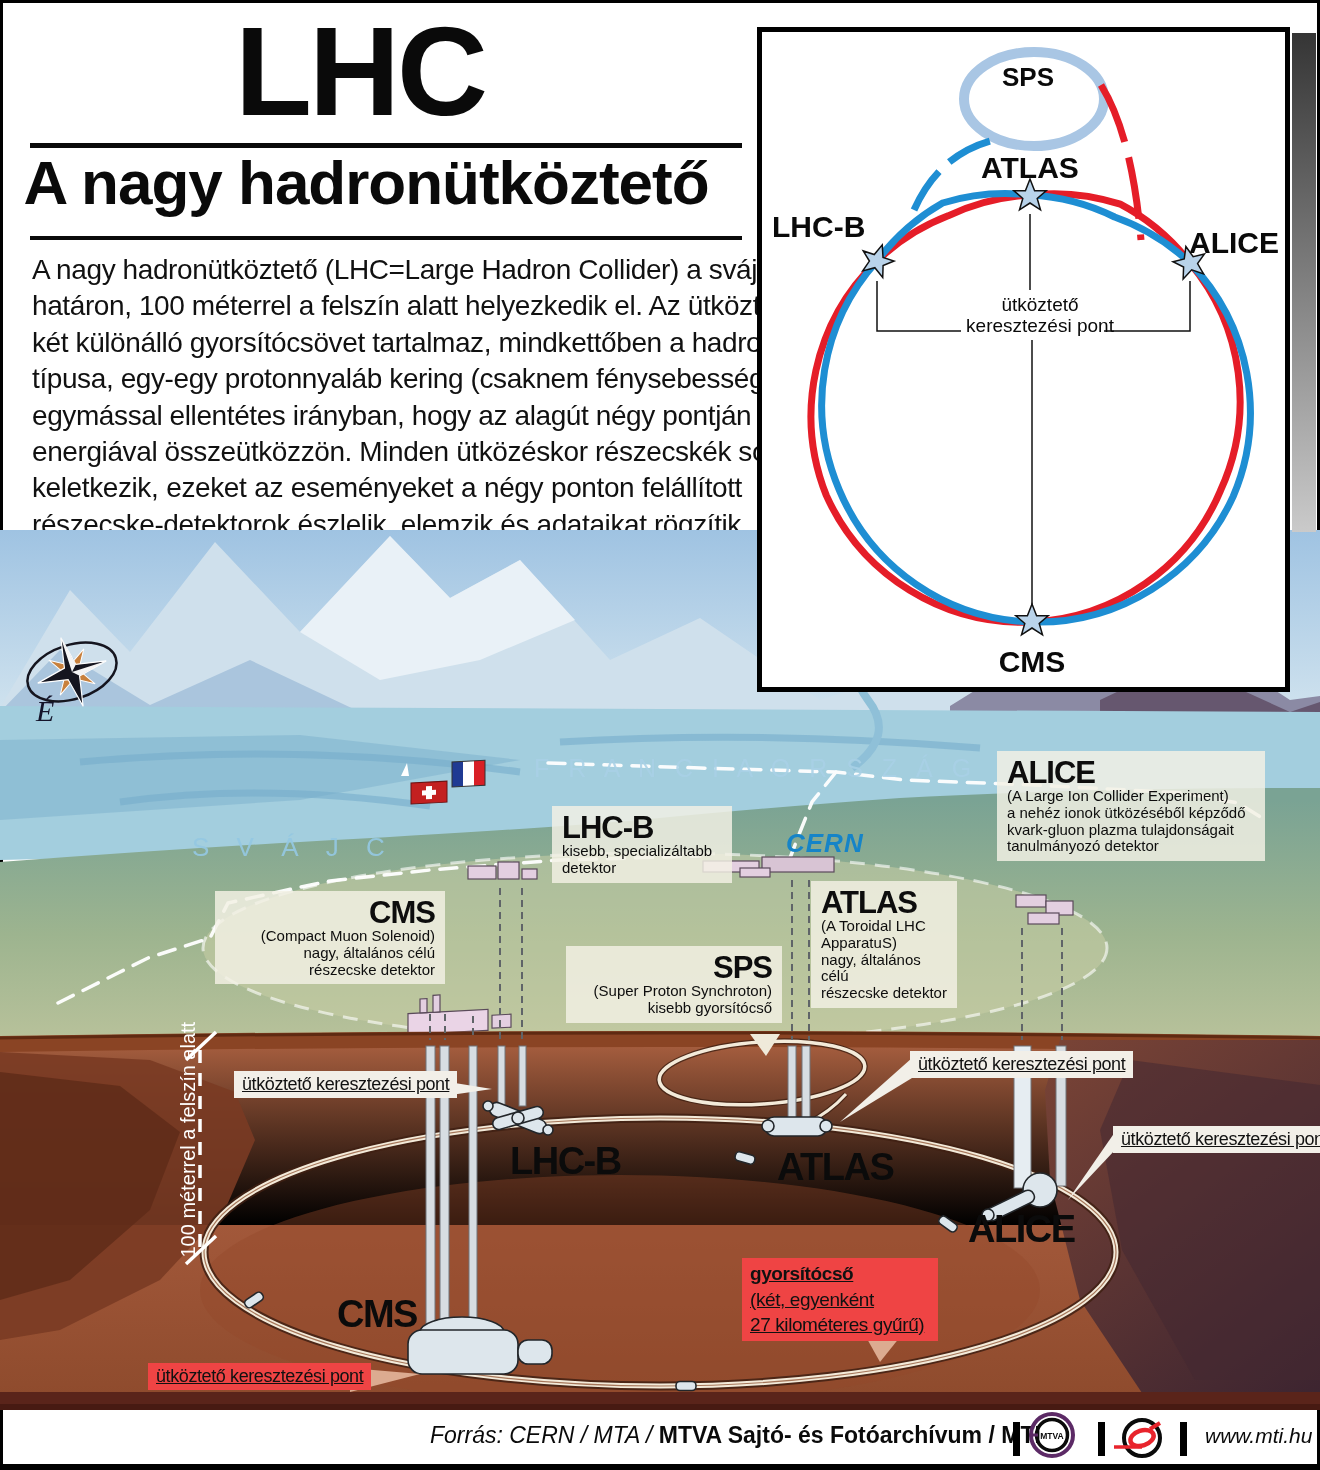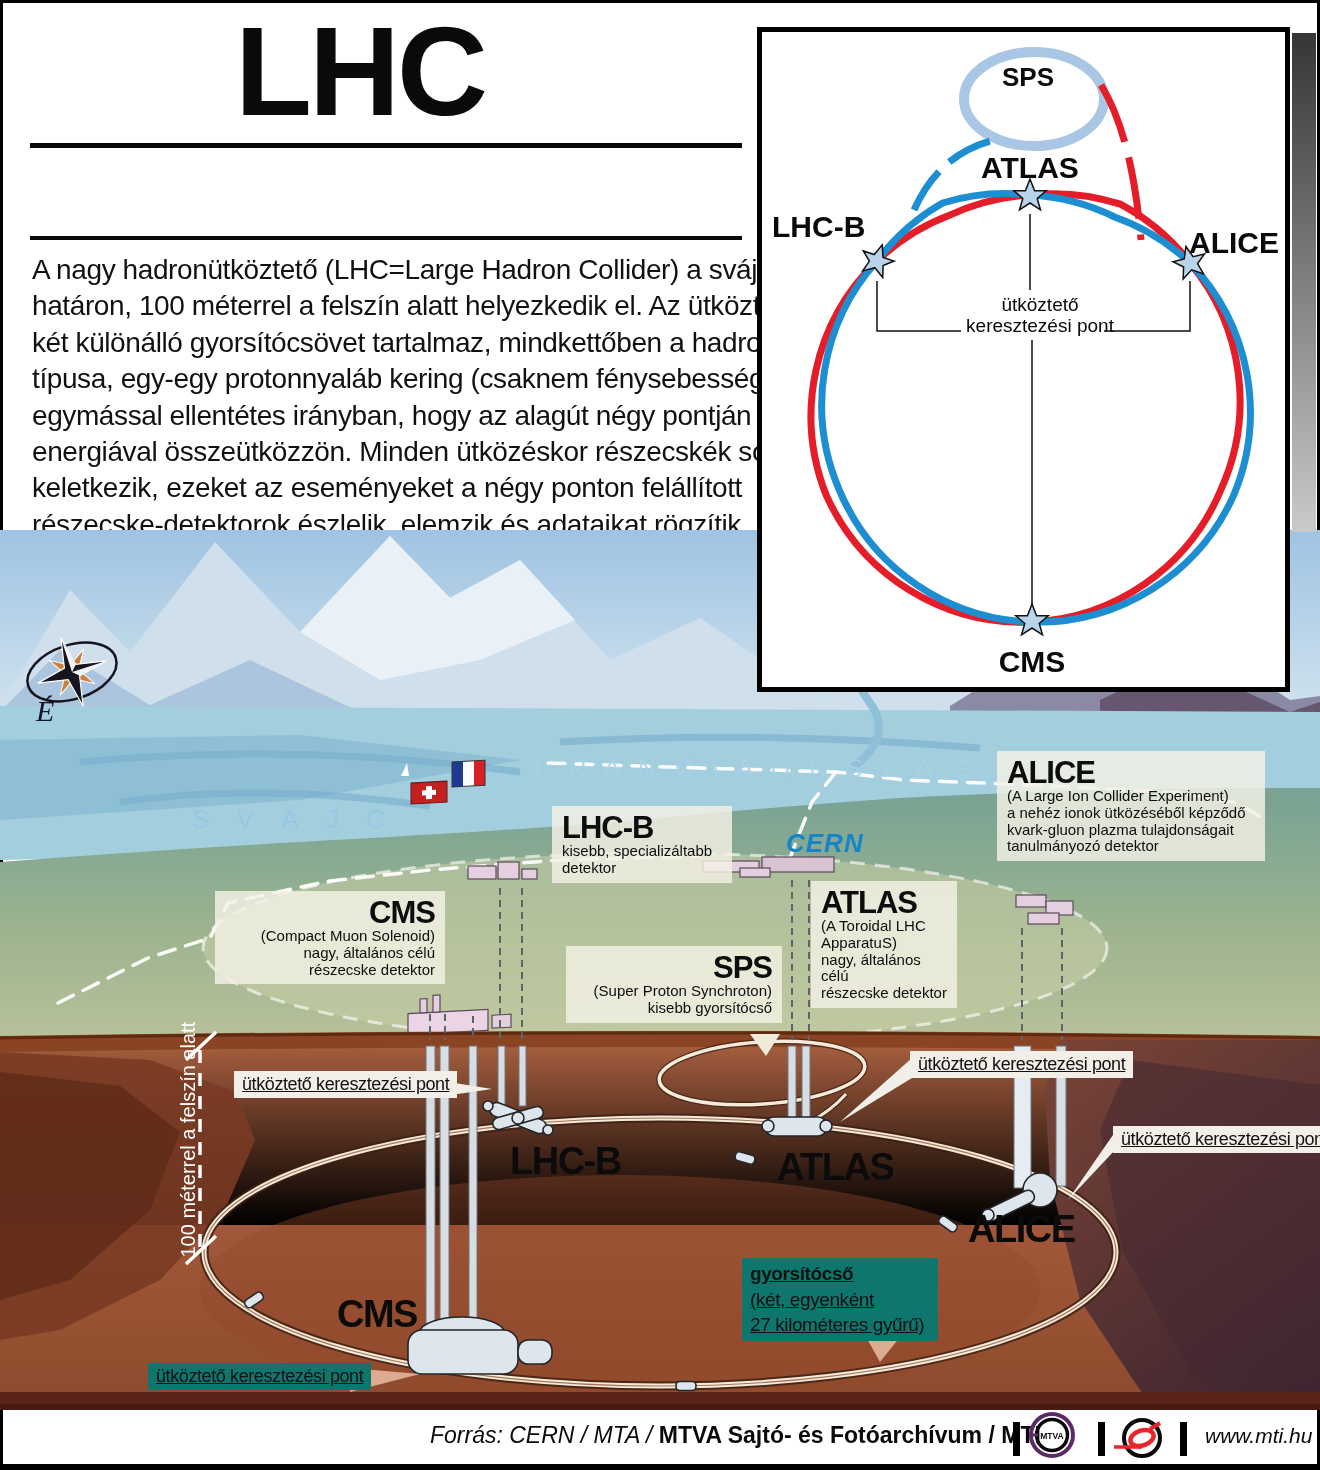--- a/index.html
+++ b/index.html
@@ -19,21 +19,21 @@
   .inset{left:757px;top:27px;width:523px;height:655px;background:#fff;border:5px solid #000;}
   .inset .lab{position:absolute;font-weight:bold;color:#0a0a0a;white-space:nowrap;}
   .shadowstrip{left:1292px;top:33px;width:24px;height:499px;background:linear-gradient(#353535,#cacaca);}
   
   .surfbox{background:rgba(243,241,229,0.83);padding:6px 10px;color:#0d0d0d;line-height:1.12;}
   .surfbox .t{font-weight:bold;font-size:31px;letter-spacing:-1px;line-height:1.0;}
   .surfbox .f{font-weight:normal;font-size:15px;}
   .surfbox .d{font-size:15px;}
   .right{text-align:right;}
   .callout{background:#f2efe8;padding:3px 8px;font-size:18px;letter-spacing:-0.4px;color:#111;white-space:nowrap;text-decoration:underline;}
-  .callout.pink{background:#0f766e;}
+  .callout.pink{background:#ef4444;}
   .uglab{font-weight:bold;font-size:38px;letter-spacing:-1.5px;color:#0b0b0b;white-space:nowrap;}
   .country{font-weight:normal;white-space:nowrap;}
   .depth{left:76px;top:1134px;width:224px;text-align:center;transform:rotate(-90deg);
          color:#fff;font-size:20px;white-space:nowrap;}
   .cern{font-style:italic;font-weight:bold;font-size:26px;letter-spacing:1px;color:#1584c8;}
   .compassE{font-family:"Liberation Serif",serif;font-style:italic;font-size:30px;color:#14142a;}
   
   .footer-src{left:430px;top:1422px;width:572px;text-align:right;font-size:23px;color:#0a0a0a;white-space:nowrap;}
   .footer-src .it{font-style:italic;}
   .footer-src .bd{font-weight:bold;}
@@ -41,20 +41,21 @@
   .url{left:1205px;top:1424px;font-style:italic;font-size:21px;color:#0a0a0a;}
   .botline{left:0;top:1464px;width:1320px;height:6px;background:#000;}
 </style>
 </head>
 <body>
 
 <div class="page">
 
   <div class="abs title">LHC</div>
   <div class="abs rule" style="top:143px;"></div>
+  <div class="abs subtitle">A nagy hadronütköztető</div>
   <div class="abs rule" style="top:236px;height:4px;"></div>
   <div class="abs bodytext">
     <div class="bl">A nagy hadronütköztető (LHC=Large Hadron Collider) a svájci-francia</div>
     <div class="bl">határon, 100 méterrel a felszín alatt helyezkedik el. Az ütköztető alagút</div>
     <div class="bl">két különálló gyorsítócsövet tartalmaz, mindkettőben a hadron egy</div>
     <div class="bl">típusa, egy-egy protonnyaláb kering (csaknem fénysebességgel)</div>
     <div class="bl">egymással ellentétes irányban, hogy az alagút négy pontján óriási</div>
     <div class="bl">energiával összeütközzön. Minden ütközéskor részecskék sokasága</div>
     <div class="bl">keletkezik, ezeket az eseményeket a négy ponton felállított</div>
     <div class="bl last">részecske-detektorok észlelik, elemzik és adataikat rögzítik.</div>
@@ -232,21 +233,21 @@
 
     <polygon points="430,1079 492,1089 430,1098" fill="#f2efe8"></polygon>
     <polygon points="912,1058 912,1078 840,1122" fill="#f2efe8"></polygon>
     <polygon points="1115,1132 1115,1150 1068,1200" fill="#f2efe8"></polygon>
     <polygon points="350,1368 350,1392 420,1374" fill="#dcab90"></polygon>
     <polygon points="866,1337 900,1337 880,1362" fill="#dcab90"></polygon>
     <polygon points="750,1034 780,1034 766,1056" fill="#efeada"></polygon>
   </svg>
 
   <div class="abs compassE" style="left:36px;top:694px;">É</div>
-  <div class="abs country" style="left:192px;top:804px;font-size:26px;color:rgba(148,200,226,0.92);letter-spacing:10px;">S V Á J C</div>
+  <div class="abs country" style="left:192px;top:832px;font-size:26px;color:rgba(148,200,226,0.92);letter-spacing:10px;">S V Á J C</div>
   <div class="abs country" style="left:534px;top:754px;font-size:25px;color:rgba(168,208,230,0.88);letter-spacing:6px;">F R A N C I A O R S Z Á G</div>
   <div class="abs cern" style="left:786px;top:828px;">CERN</div>
 
   <div class="abs surfbox right" style="left:215px;top:891px;width:210px;">
     <div class="t">CMS</div>
     <div class="f">(Compact Muon Solenoid)</div>
     <div class="d">nagy, általános célú</div>
     <div class="d">részecske detektor</div>
   </div>
   <div class="abs surfbox" style="left:552px;top:806px;width:160px;">

